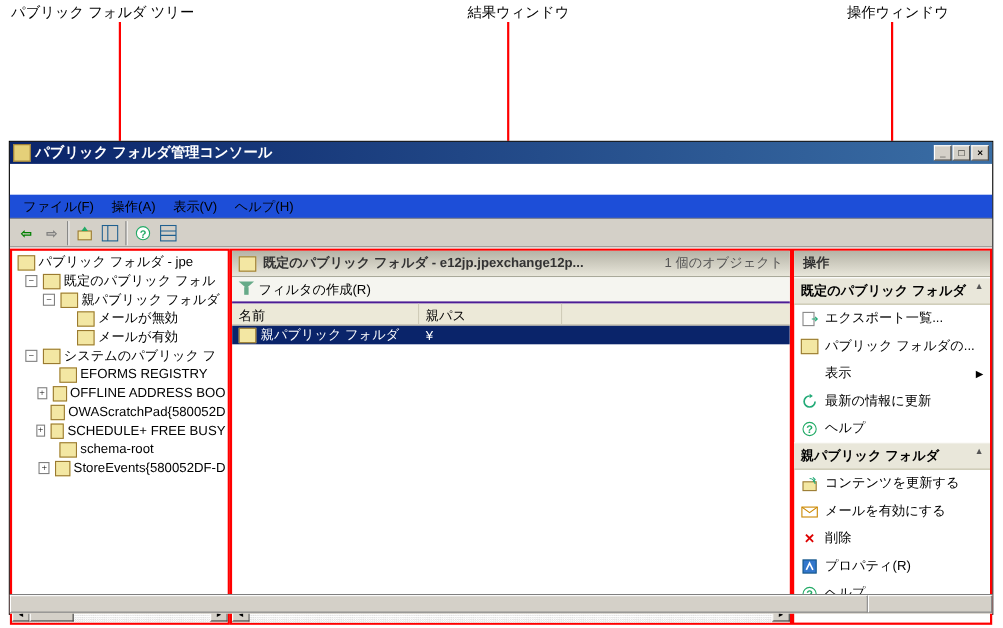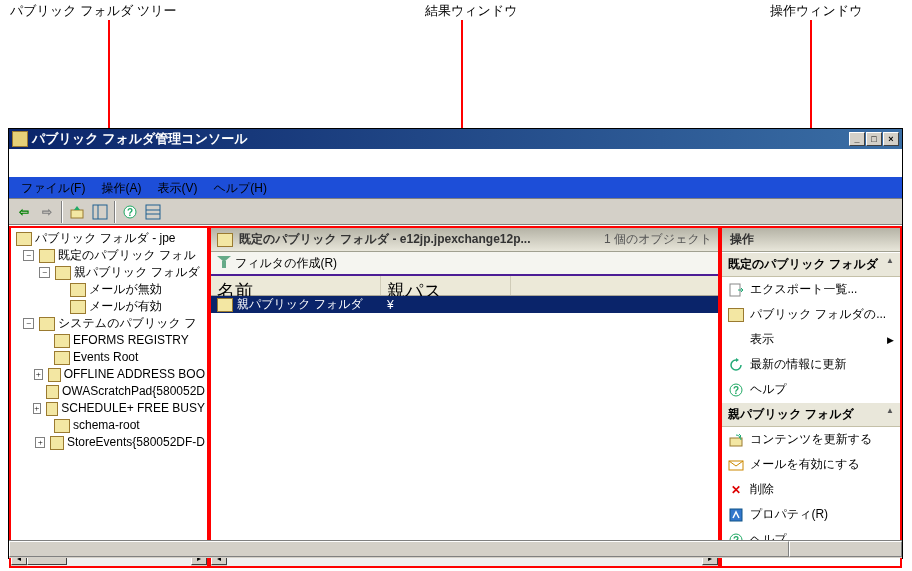--- a/index.html
+++ b/index.html
@@ -47,21 +47,21 @@
 .results-panel { flex: 1; border: 2px solid #ff0000; background: #fff; display: flex; flex-direction: column; min-width: 0; }
 .results-header { background: linear-gradient(to bottom, #b5b3a6, #e8e6da); height: 24px; display: flex; align-items: center; padding: 0 6px; gap: 6px; border-bottom: 1px solid #a0a090; }
 .results-header-icon { width: 16px; height: 14px; background: #f3e7a3; border: 1px solid #9a7a30; }
 .results-header-title { font-weight: bold; color: #333; white-space: nowrap; overflow: hidden; flex: 1; }
 .results-header-count { color: #555; white-space: nowrap; }
 .filter-bar { height: 24px; display: flex; align-items: center; padding: 0 6px; gap: 4px; border-bottom: 2px solid #4c1d95; background: #f5f5f0; }
 .filter-icon { width: 14px; height: 14px; position: relative; }
 .filter-icon::before { content: ""; position: absolute; top: 0; left: 0; width: 0; height: 0; border-left: 7px solid transparent; border-right: 7px solid transparent; border-top: 6px solid #6a8; }
 .filter-icon::after { content: ""; position: absolute; top: 5px; left: 5px; width: 4px; height: 7px; background: #6a8; }
 .col-headers { height: 20px; display: flex; background: #ece9d8; border-bottom: 1px solid #aca899; }
-.col-header { padding: 3px 6px; border-right: 1px solid #d0ccb8; font-size: 18px; }
+.col-header { padding: 3px 6px; border-right: 1px solid #d0ccb8; font-size: 12px; }
 .result-rows { flex: 1; overflow: auto; }
 .result-row { height: 17px; display: flex; align-items: center; }
 .result-row.selected { background: #0a246a; color: #fff; }
 .cell { padding: 0 6px; display: flex; align-items: center; gap: 4px; overflow: hidden; white-space: nowrap; }
 .row-icon { width: 16px; height: 14px; background: #f3e7a3; border: 1px solid #9a7a30; flex: 0 0 auto; }
 .results-scroll { height: 16px; background: #d4d0c8; border-top: 1px solid #808080; display: flex; }
 
 
 .actions-panel { width: 182px; border: 2px solid #ff0000; background: #fff; display: flex; flex-direction: column; }
 .actions-title { background: linear-gradient(to bottom, #b5b3a6, #e8e6da); height: 24px; display: flex; align-items: center; padding: 0 8px; font-weight: bold; color: #333; border-bottom: 1px solid #a0a090; }
@@ -180,25 +180,20 @@
         <div class="tree-row">
             <span class="tree-indent" style="width:8px"></span>
             <span class="tree-exp">−</span>
             <span class="tree-icon"></span>
             <span>システムのパブリック フ</span>
           </div>
         <div class="tree-row">
             <span class="tree-indent" style="width:38px"></span>
             <span class="tree-icon"></span>
             <span>EFORMS REGISTRY</span>
-          </div>
-        <div class="tree-row">
-            <span class="tree-indent" style="width:38px"></span>
-            <span class="tree-icon"></span>
-            <span>Events Root</span>
           </div>
         <div class="tree-row">
             <span class="tree-indent" style="width:24px"></span>
             <span class="tree-exp">+</span>
             <span class="tree-icon"></span>
             <span>OFFLINE ADDRESS BOO</span>
           </div>
         <div class="tree-row">
             <span class="tree-indent" style="width:38px"></span>
             <span class="tree-icon"></span>

